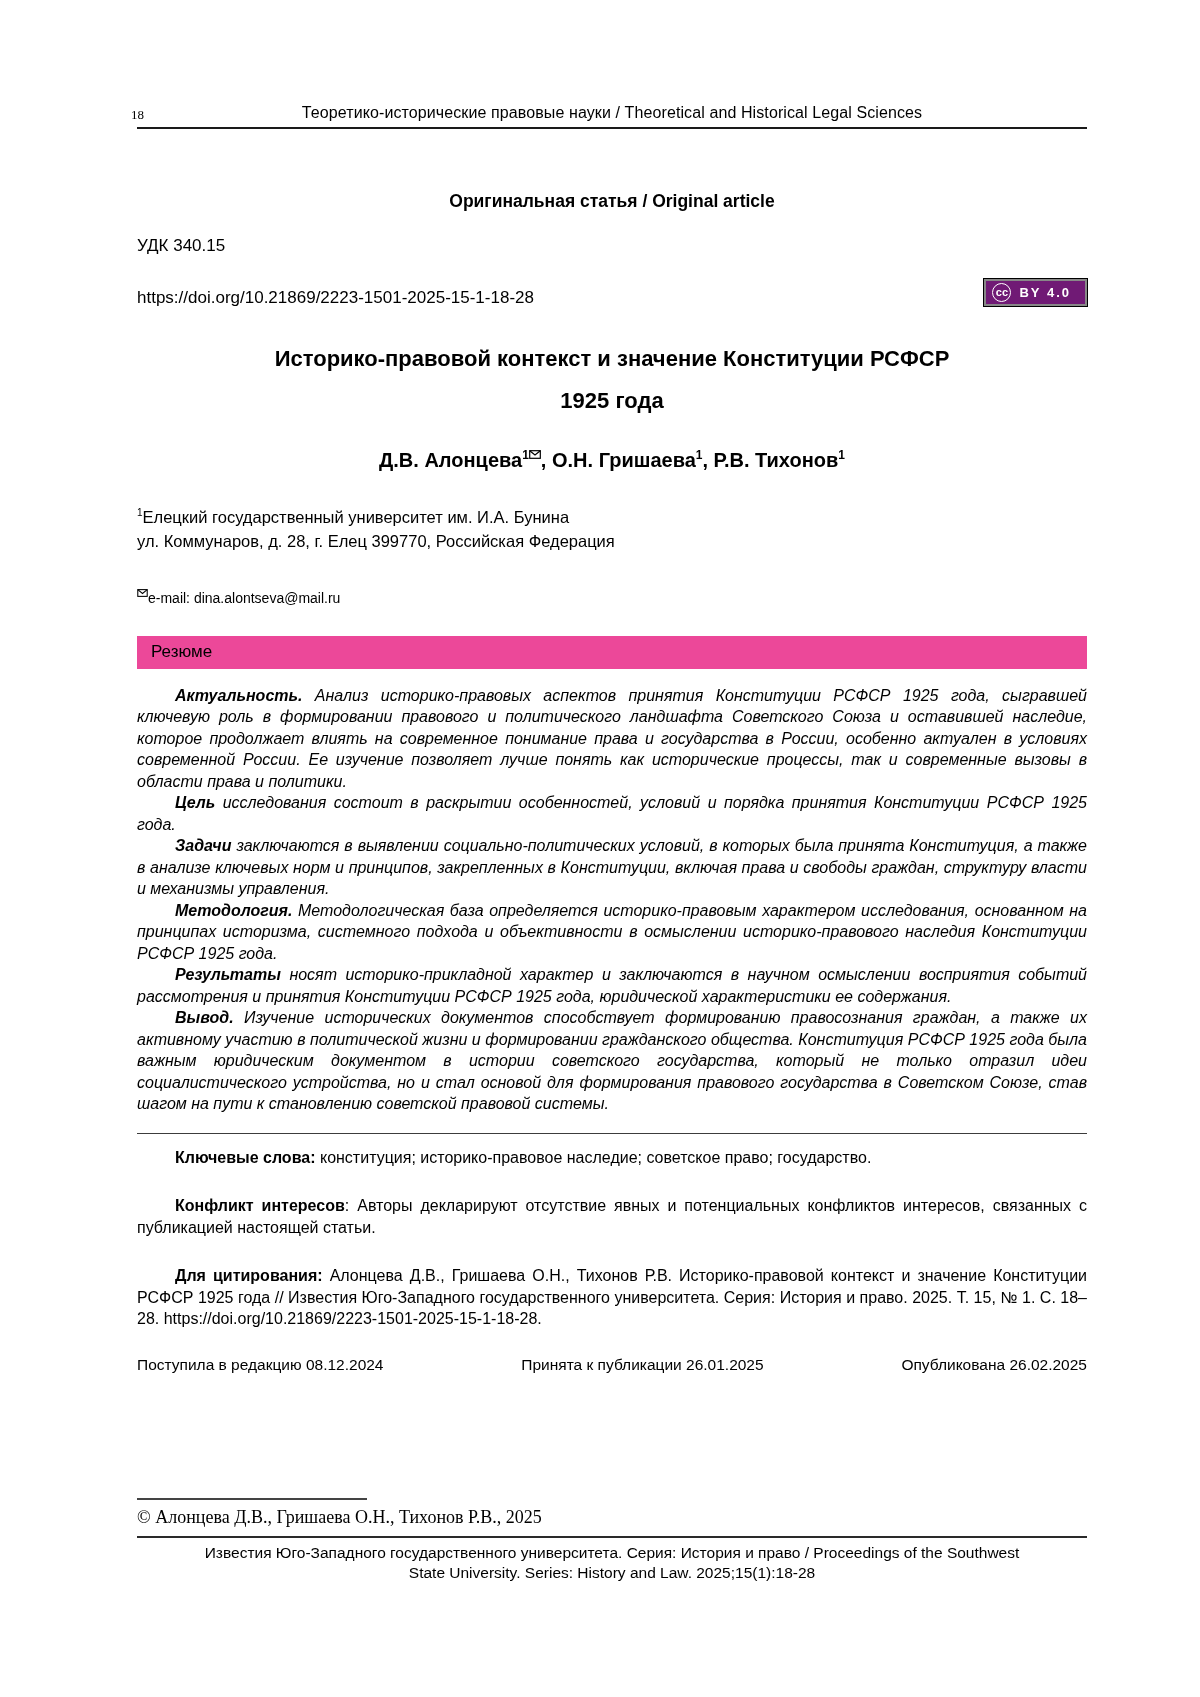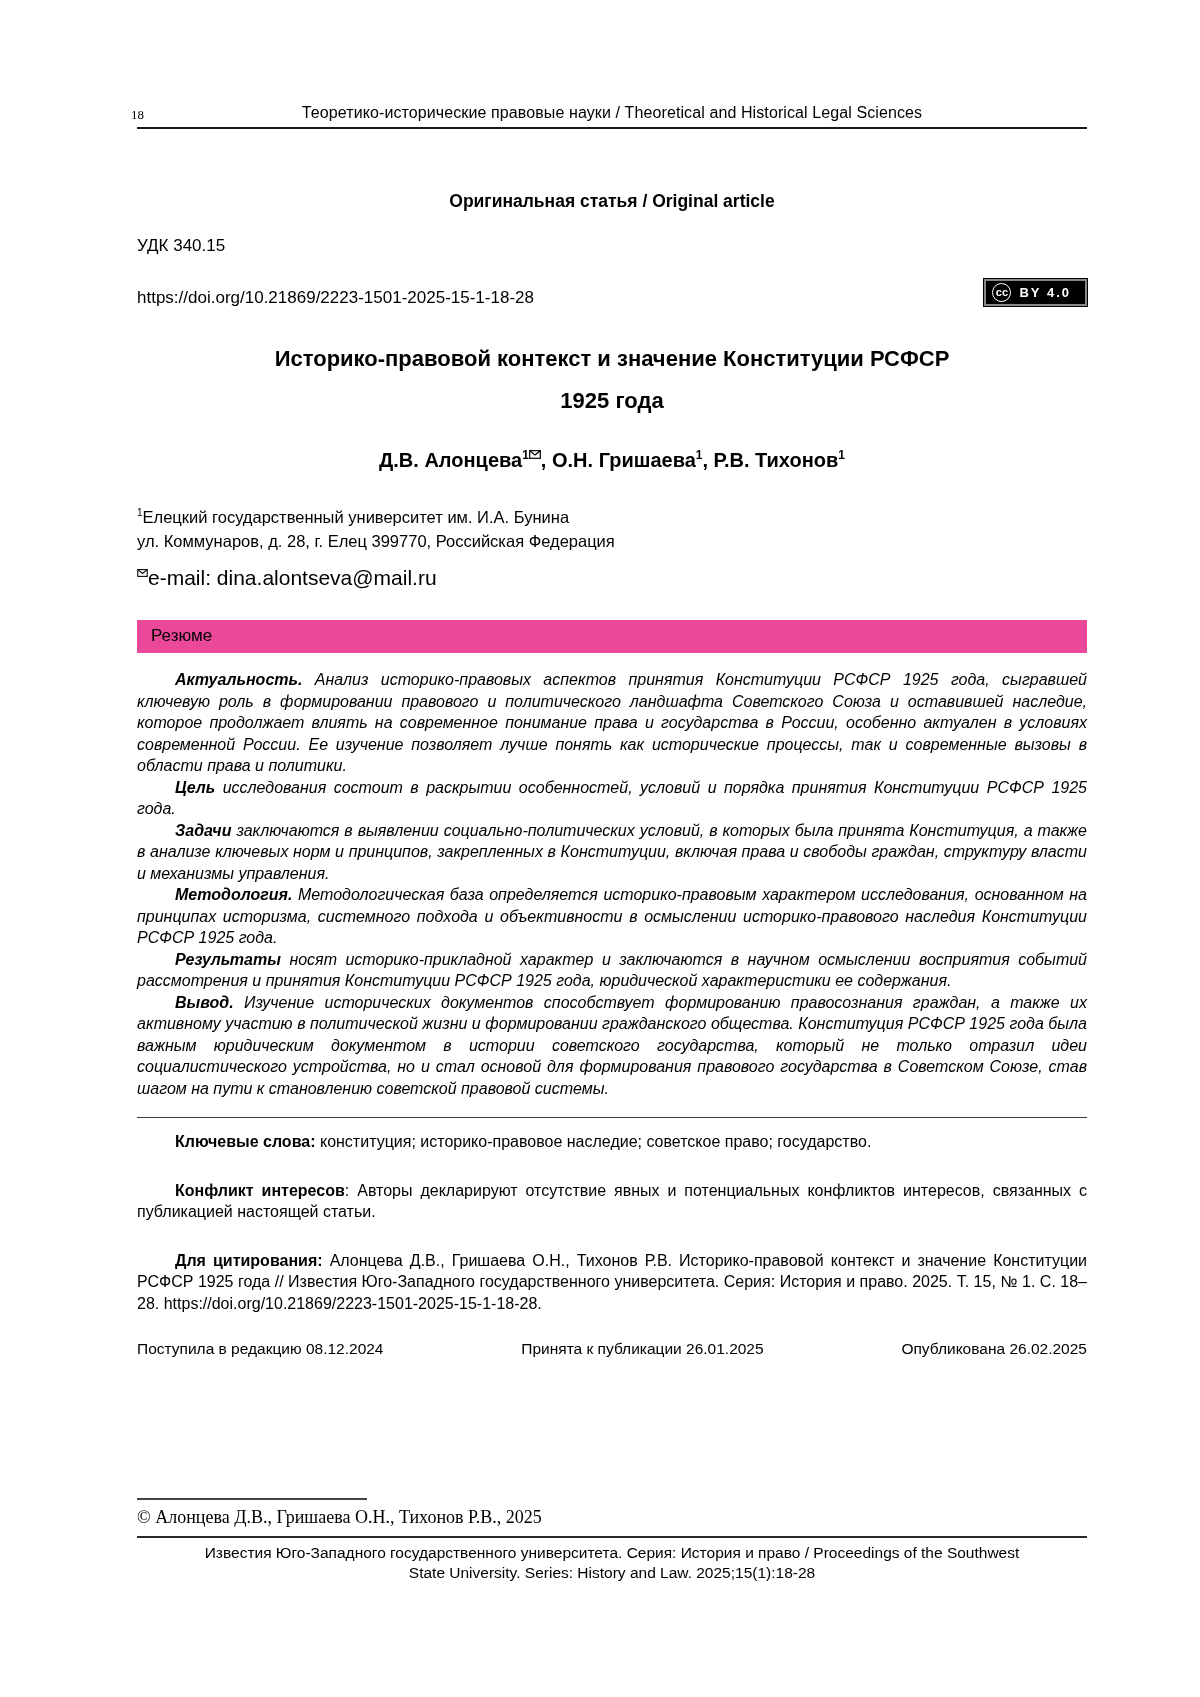--- a/index.html
+++ b/index.html
@@ -13,34 +13,34 @@
              border-bottom:2.5px solid #1a1a1a; }
   .pagenum { position:absolute; left:-6px; bottom:4px;
              font-family:Liberation Serif, serif; font-size:13px; }
   .rh-text { text-align:center; font-size:16px; letter-spacing:.1px; }
 
   .article-type { margin-top:62px; text-align:center; font-weight:bold; font-size:17.5px; }
   .udc { margin-top:24px; font-size:17px; }
   .doi-row { margin-top:20px; display:flex; justify-content:space-between; align-items:center; }
   .doi { font-size:17px;margin-top:12px; }
 
-  .cc-badge { display:inline-flex; align-items:center; gap:8px; background:#000000;
+  .cc-badge { display:inline-flex; align-items:center; gap:8px; background:#701a75;
               color:#fff; border:2px solid #888; outline:1px solid #000;
               padding:2px 14px 2px 6px; height:27px; }
   .cc-circle { display:inline-flex; align-items:center; justify-content:center;
                width:19px; height:19px; border:1.8px solid #fff; border-radius:50%;
                font-size:11px; font-weight:bold; line-height:1; }
   .cc-label { font-size:13px; font-weight:bold; letter-spacing:2px; }
 
   .title { margin-top:30px; text-align:center; font-weight:bold; font-size:22px; line-height:42px; }
   .authors { margin-top:26px; text-align:center; font-weight:bold; font-size:20px; }
   .authors sup { font-size:12px; }
   .affil { margin-top:28px; font-size:16.5px; line-height:25px; }
   .affil sup { font-size:10px; }
-  .email-line { margin-top:7px; font-size:21px; }
+  .email-line { margin-top:32px; font-size:14px; }
   .env-sup { vertical-align:super; }
 
   .abstract-band { margin-top:30px; background:#ec4899; padding:6px 10px 7px 14px; font-size:17px; }
 
   .abstract { margin-top:16px; }
   .abstract p { font-style:italic; font-size:16px; line-height:21.5px;
                 text-align:justify; text-indent:38px; }
   .abstract b { font-style:italic; }
 
   .keyline { margin-top:18px; border-top:1.5px solid #3c3c3c; }

